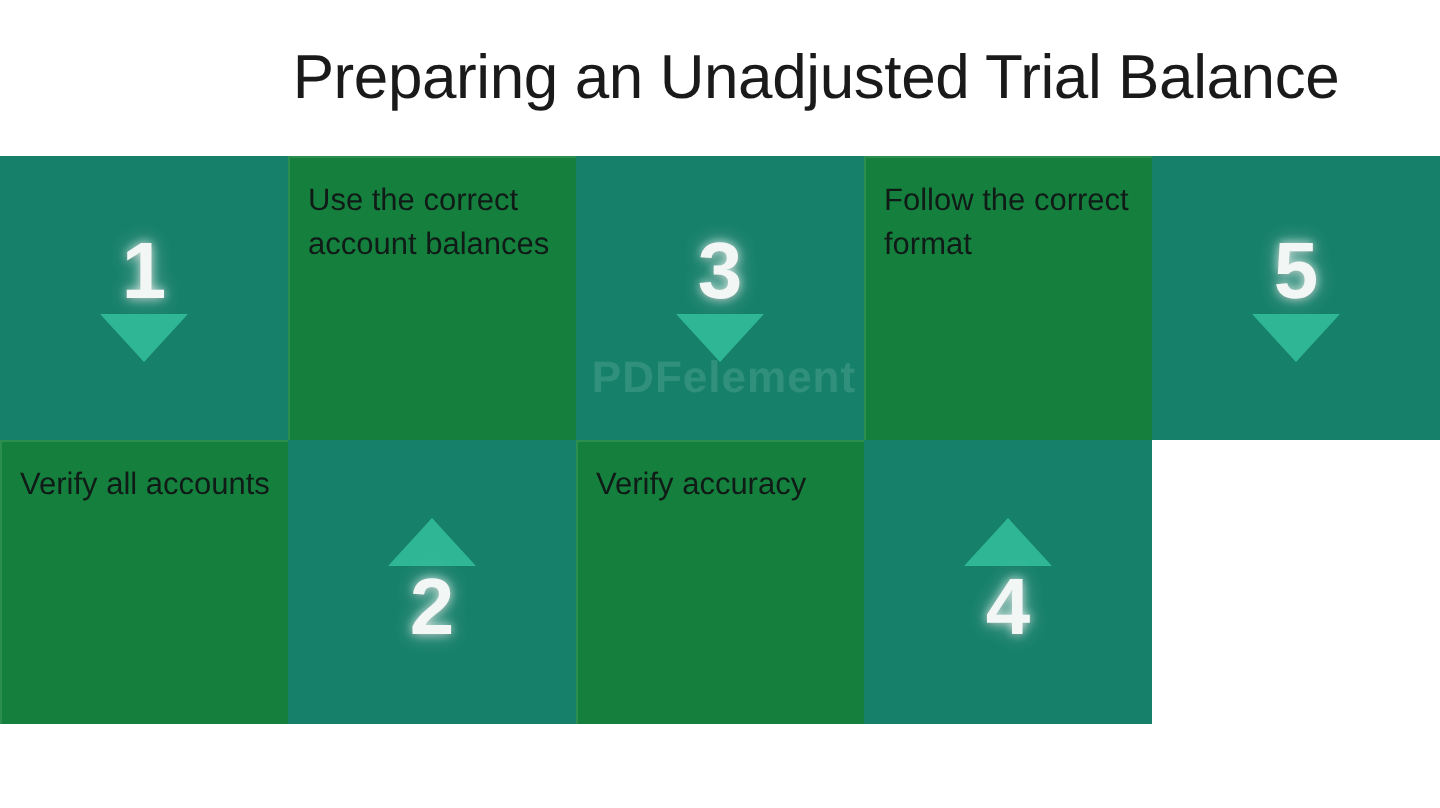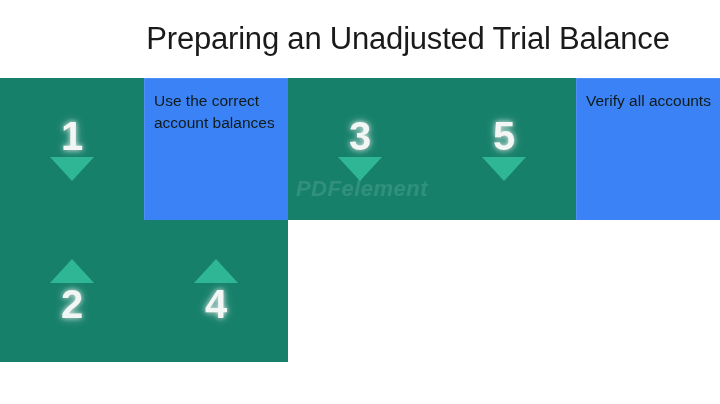--- a/index.html
+++ b/index.html
@@ -48,21 +48,21 @@
     grid-template-columns: repeat(5, 144px);
     grid-template-rows: 142px 142px;
     gap: 0;
   }
   .cell {
     position: relative;
     overflow: hidden;
     box-sizing: border-box;
   }
   .cell.dark  { background: #17806b; }
-  .cell.light { background: #3b82f6; }
+  .cell.light { background: #15803d; }
 
   
   .cell.light::after {
     content: "";
     position: absolute;
     inset: 0;
     pointer-events: none;
     box-shadow: inset 1px 1px 0 rgba(255,255,255,0.10);
   }
 
@@ -129,21 +129,20 @@
     display: flex;
     align-items: center;
     justify-content: center;
     font-size: 22px;
     font-weight: 700;
     color: rgba(180, 230, 215, 0.16);
     letter-spacing: 0.5px;
     font-family: "Liberation Sans", sans-serif;
     pointer-events: none;
     user-select: none;
-    font-style: italic;
   }
 </style>
 </head>
 <body>
 
 <div id="page">
 
   <div id="title">Preparing an Unadjusted Trial Balance</div>
 
   <div id="grid">
@@ -159,39 +158,45 @@
       <div class="cell-text">Use the correct account balances</div>
     </div>
 
     <div class="cell dark">
       <div class="marker">
         <span class="num">3</span>
         <span class="arrow down"></span>
       </div>
     </div>
 
+    <div class="cell light">
+      <div class="cell-text">Follow the correct format</div>
+    </div>
 
     <div class="cell dark">
       <div class="marker">
         <span class="num">5</span>
         <span class="arrow down"></span>
       </div>
     </div>
 
     <div class="cell light">
       <div class="cell-text">Verify all accounts</div>
     </div>
 
     <div class="cell dark">
       <div class="marker arrow-up">
         <span class="arrow up"></span>
         <span class="num">2</span>
       </div>
     </div>
 
+    <div class="cell light">
+      <div class="cell-text">Verify accuracy</div>
+    </div>
 
     <div class="cell dark">
       <div class="marker arrow-up">
         <span class="arrow up"></span>
         <span class="num">4</span>
       </div>
     </div>
 
 
   </div>

